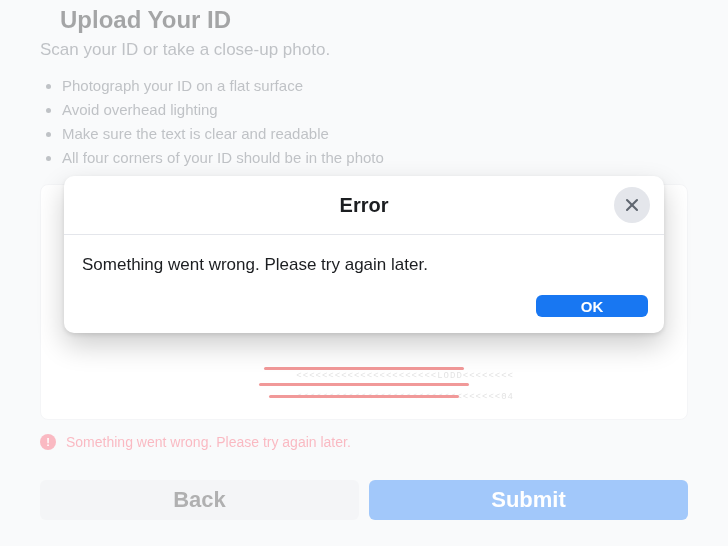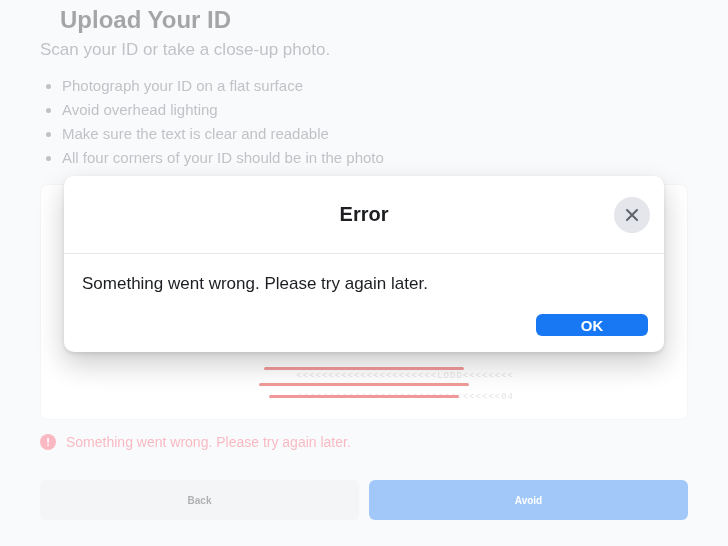--- a/index.html
+++ b/index.html
@@ -92,21 +92,21 @@
     .btn-row {
       display: flex;
       gap: 10px;
       margin-top: 30px;
     }
     .btn {
       flex: 1;
       height: 40px;
       border: none;
       border-radius: 6px;
-      font-size: 10px;
+      font-size: 22px;
       font-weight: 600;
       cursor: pointer;
     }
     .btn-back { background: #e4e6eb; color: #3a3b3c; }
     .btn-submit { background: #1877f2; color: #fff; }
     .dim {
       position: absolute;
       inset: 0;
       background: rgba(255,255,255,0.6);
       pointer-events: none;
@@ -117,21 +117,21 @@
       left: 50%;
       transform: translateX(-50%);
       width: 600px;
       background: #fff;
       border-radius: 10px;
       box-shadow: 0 12px 28px rgba(0,0,0,0.2), 0 2px 4px rgba(0,0,0,0.1);
       overflow: hidden;
     }
     .modal-head {
       position: relative;
-      height: 78px;
+      height: 59px;
       display: flex;
       align-items: center;
       justify-content: center;
       border-bottom: 1px solid #e4e6eb;
     }
     .modal-title {
       font-size: 20px;
       font-weight: 700;
       color: #1c1e21;
     }
@@ -196,21 +196,21 @@
     </div>
   </div>
 
   <div class="inline-error">
     <span class="err-icon">!</span>
     <span>Something went wrong. Please try again later.</span>
   </div>
 
   <div class="btn-row">
     <button class="btn btn-back">Back</button>
-    <button class="btn btn-submit">Avoid</button>
+    <button class="btn btn-submit">Submit</button>
   </div>
 </div>
 
 <div class="dim"></div>
 
 <div class="modal">
   <div class="modal-head">
     <div class="modal-title">Error</div>
     <button class="close-btn">
       <svg viewBox="0 0 24 24" fill="none" stroke="#606770" stroke-width="2.5" stroke-linecap="round">

